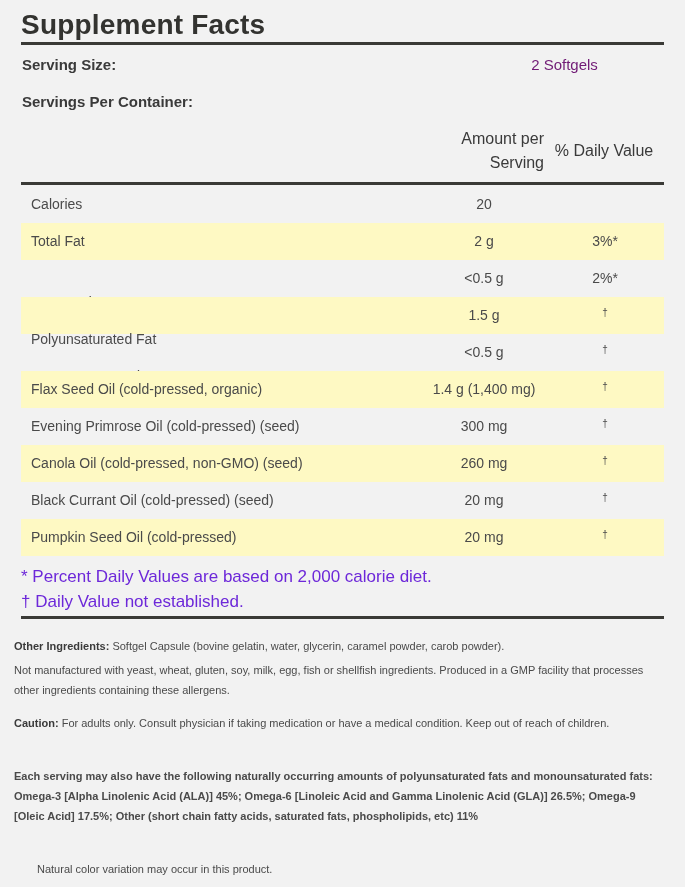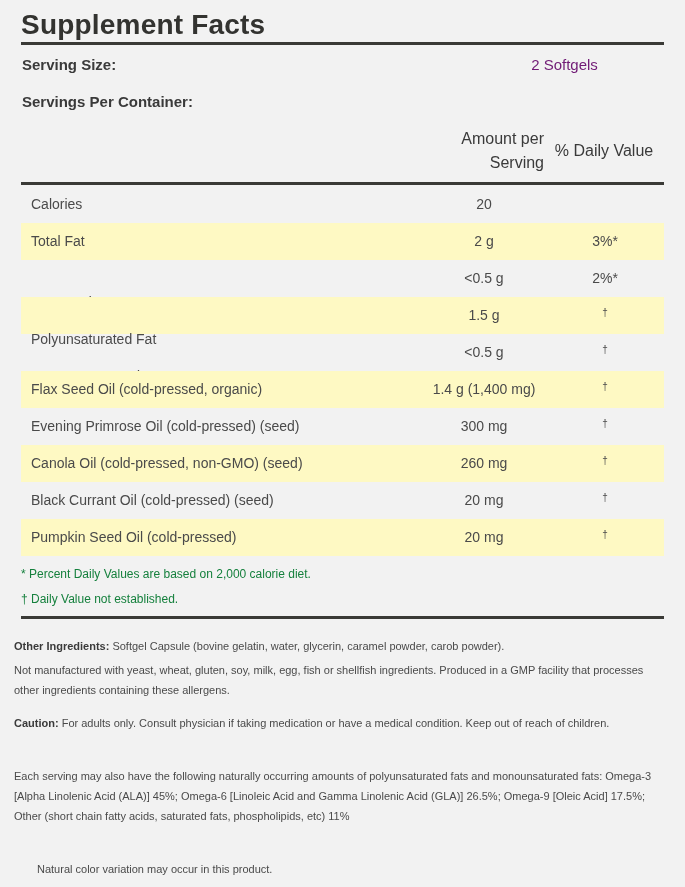--- a/index.html
+++ b/index.html
@@ -34,21 +34,21 @@
   .row {
     position: relative; height: 37px; width: 643px; font-size: 14px; color: #4a4a4a;
   }
   .row.alt { background: #fef9c3; }
   .row .name { position: absolute; left: 10px; top: 10px; }
   .row.indent .name { left: 10px; margin-top: 24px; }
   .row .amt { position: absolute; left: 384px; width: 158px; top: 10px; text-align: center; }
   .row .dv { position: absolute; left: 544px; width: 80px; top: 10px; text-align: center; }
   .row .dv.dagger { font-size: 10px; top: 10px; }
   .foot {
-    position: absolute; left: 21px; font-size: 12px; color: #15803d;
+    position: absolute; left: 21px; font-size: 17px; color: #6d28d9;
   }
   .para {
     position: absolute; left: 14px; width: 645px; font-size: 11px; line-height: 20px; color: #4a4a4a;
   }
   .para b { color: #3a3a3a; }
 </style>
 </head>
 <body>
 
 <div class="wrap">
@@ -130,15 +130,15 @@
 
   <div class="rule" style="top:616px;"></div>
 
   <div class="para" style="top:636px;">
     <b>Other Ingredients:</b><span> Softgel Capsule (bovine gelatin, water, glycerin, caramel powder, carob powder).</span>
   </div>
   <div class="para" style="top:660px;">Not manufactured with yeast, wheat, gluten, soy, milk, egg, fish or shellfish ingredients. Produced in a GMP facility that processes other ingredients containing these allergens.</div>
   <div class="para" style="top:713px;">
     <b>Caution:</b><span> For adults only. Consult physician if taking medication or have a medical condition. Keep out of reach of children.</span>
   </div>
-  <div class="para" style="top:766px;">Each serving may also have the following naturally occurring amounts of polyunsaturated fats and monounsaturated fats: Omega-3 [Alpha Linolenic Acid (ALA)] 45%; Omega-6 [Linoleic Acid and Gamma Linolenic Acid (GLA)] 26.5%; Omega-9 [Oleic Acid] 17.5%; Other (short chain fatty acids, saturated fats, phospholipids, etc) 11%</div>
+  <div class="para" style="top:766px;font-weight:bold;">Each serving may also have the following naturally occurring amounts of polyunsaturated fats and monounsaturated fats: Omega-3 [Alpha Linolenic Acid (ALA)] 45%; Omega-6 [Linoleic Acid and Gamma Linolenic Acid (GLA)] 26.5%; Omega-9 [Oleic Acid] 17.5%; Other (short chain fatty acids, saturated fats, phospholipids, etc) 11%</div>
   <div class="para" style="top:859px;margin-left:23px;">Natural color variation may occur in this product.</div>
 </div>
 
 </body></html>

